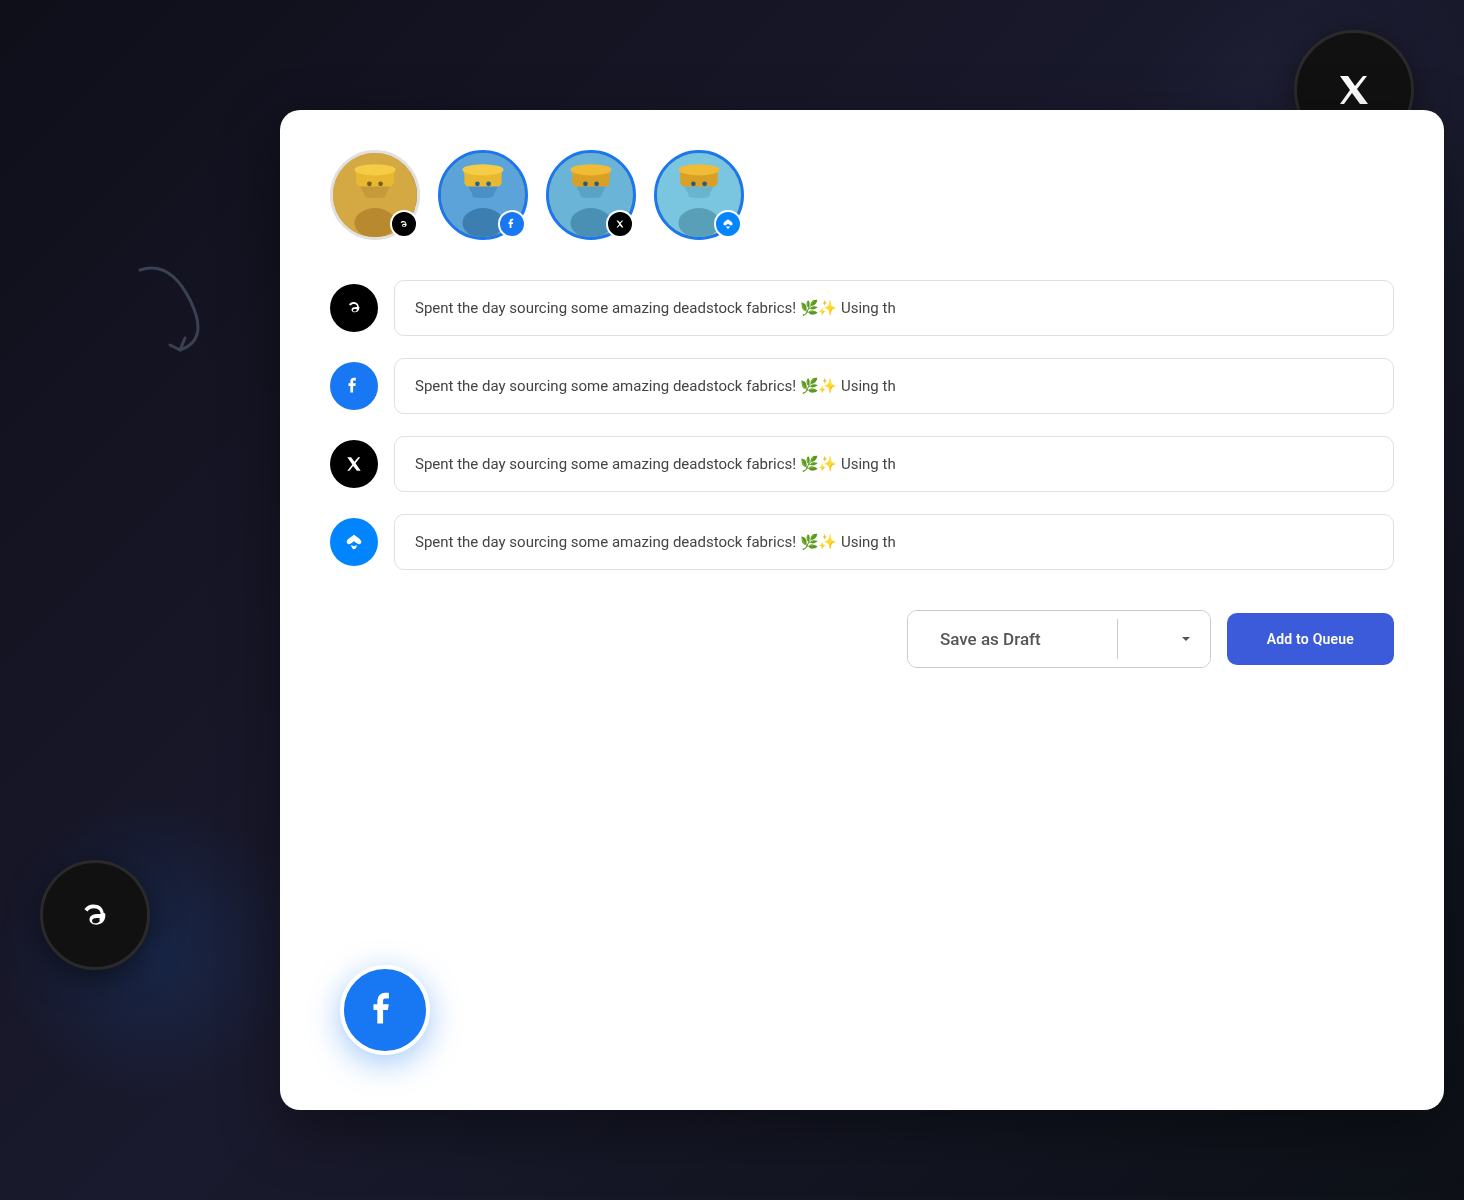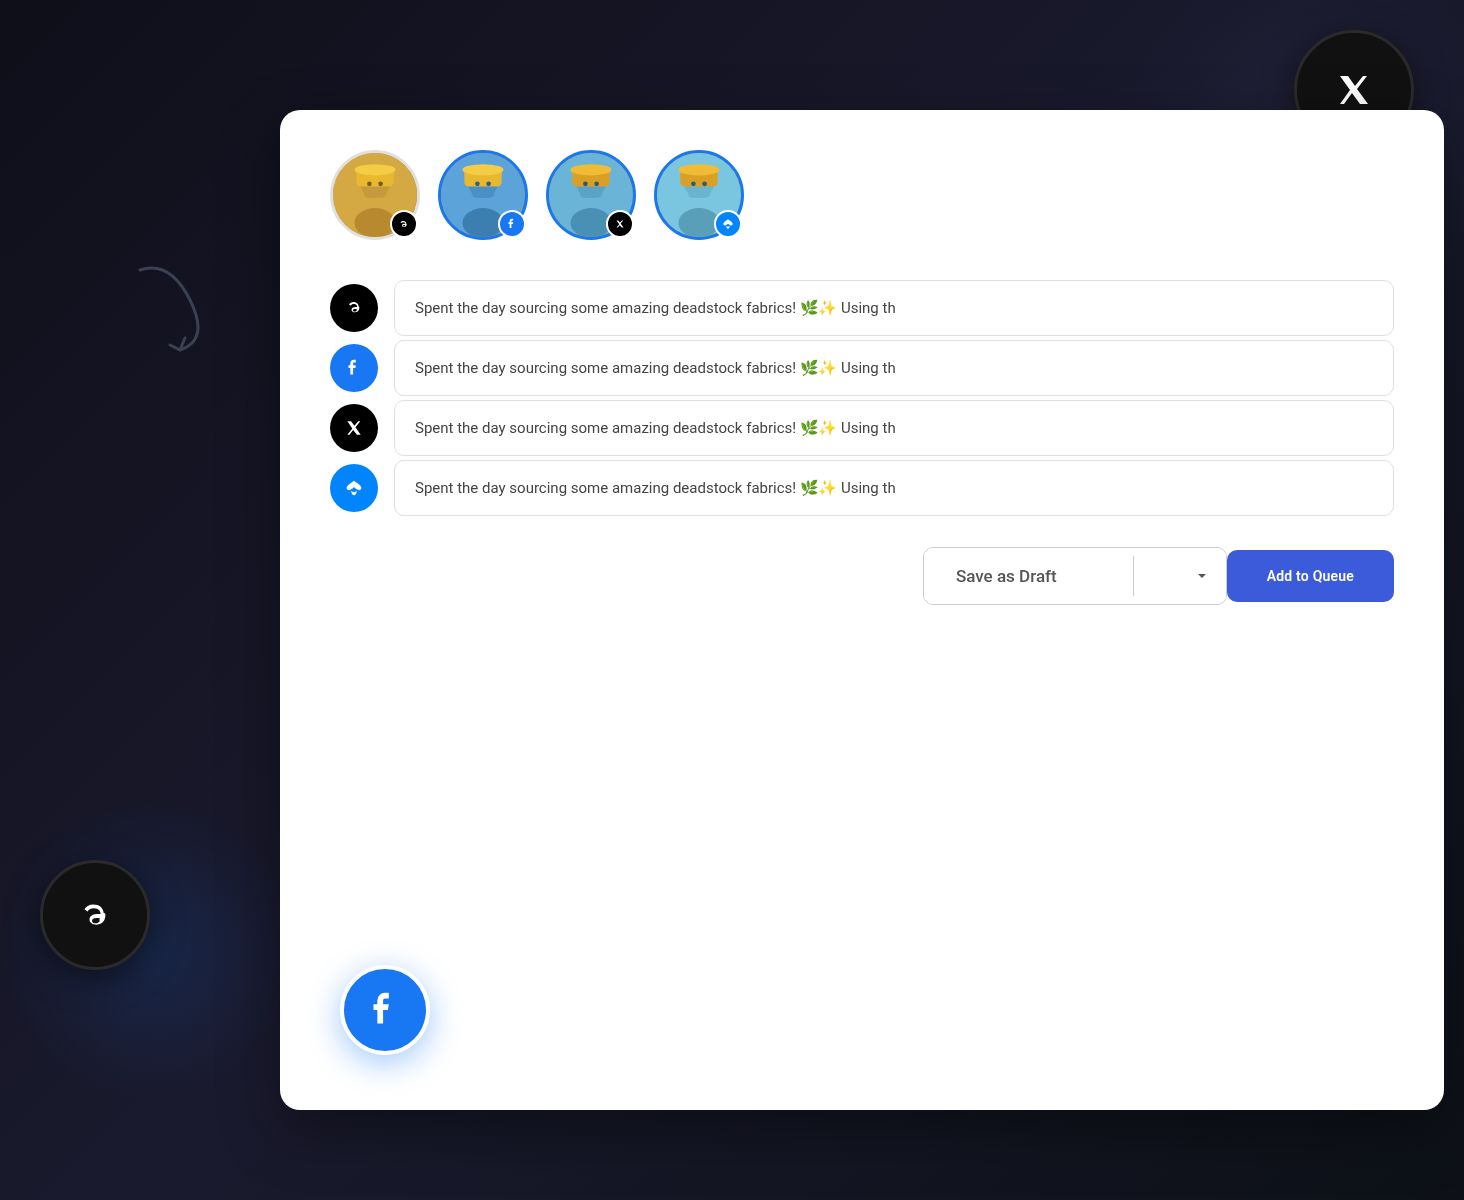--- a/index.html
+++ b/index.html
@@ -142,22 +142,22 @@
     }
     .badge-bluesky {
       background: #0085ff;
       color: #fff;
     }
 
     
     .posts-section {
       display: flex;
       flex-direction: column;
-      gap: 4px;
-      margin-bottom: 31px;
+      gap: 22px;
+      margin-bottom: 40px;
     }
 
     .post-row {
       display: flex;
       align-items: center;
       gap: 16px;
     }
 
     .platform-icon {
       width: 48px;
@@ -208,20 +208,21 @@
       gap: 0;
       align-items: center;
       margin-top: 10px;
     }
 
     .save-draft-group {
       display: flex;
       border: 1.5px solid #ccc;
       border-radius: 10px;
       overflow: hidden;
+      margin-right: 16px;
       gap: 44px;
     }
 
     .save-draft-btn {
       padding: 18px 32px;
       background: #fff;
       color: #555;
       font-size: 17px;
       font-weight: 500;
       border: none;

